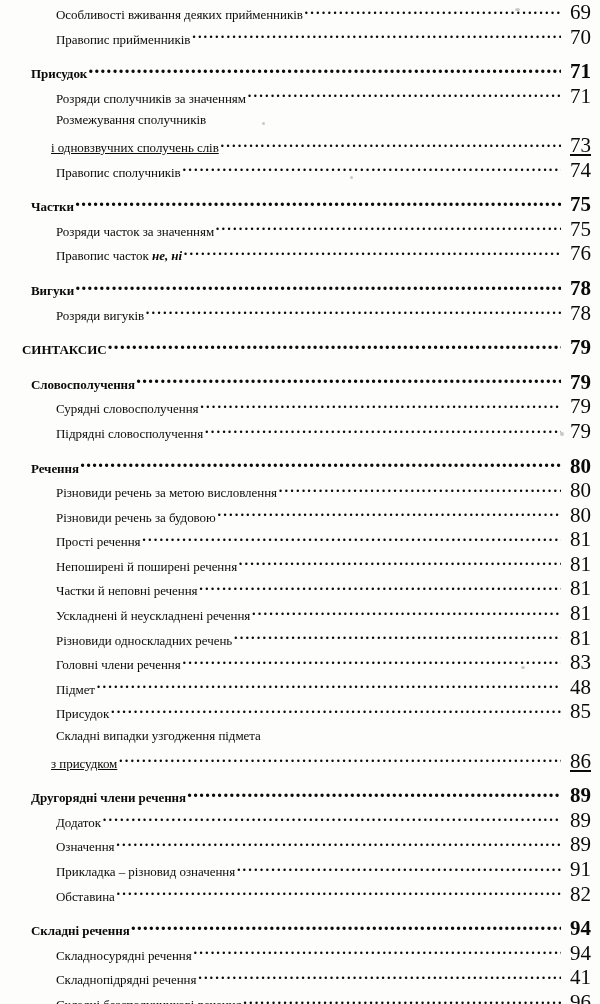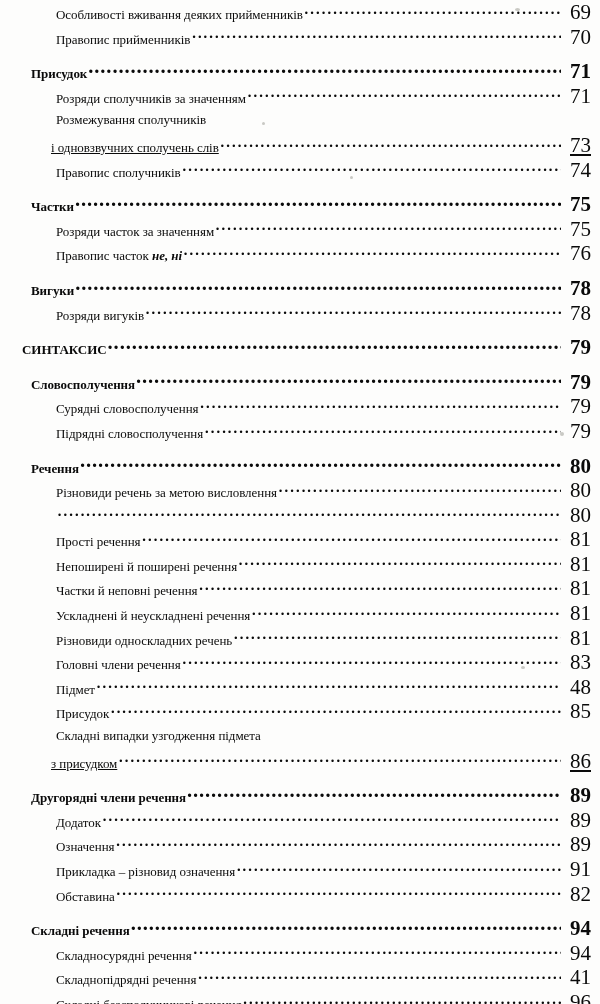--- a/index.html
+++ b/index.html
@@ -183,20 +183,21 @@
         <span class="title">Речення</span>
         <span class="dots"></span>
         <span class="page-no">80</span>
       </div>
       <div class="row lvl2">
         <span class="title">Різновиди речень за метою висловлення</span>
         <span class="dots"></span>
         <span class="page-no">80</span>
       </div>
       <div class="row lvl2">
+        <span class="title">Різновиди речень за будовою</span>
         <span class="dots"></span>
         <span class="page-no">80</span>
       </div>
       <div class="row lvl2">
         <span class="title">Прості речення</span>
         <span class="dots"></span>
         <span class="page-no">81</span>
       </div>
       <div class="row lvl2">
         <span class="title">Непоширені й поширені речення</span>

